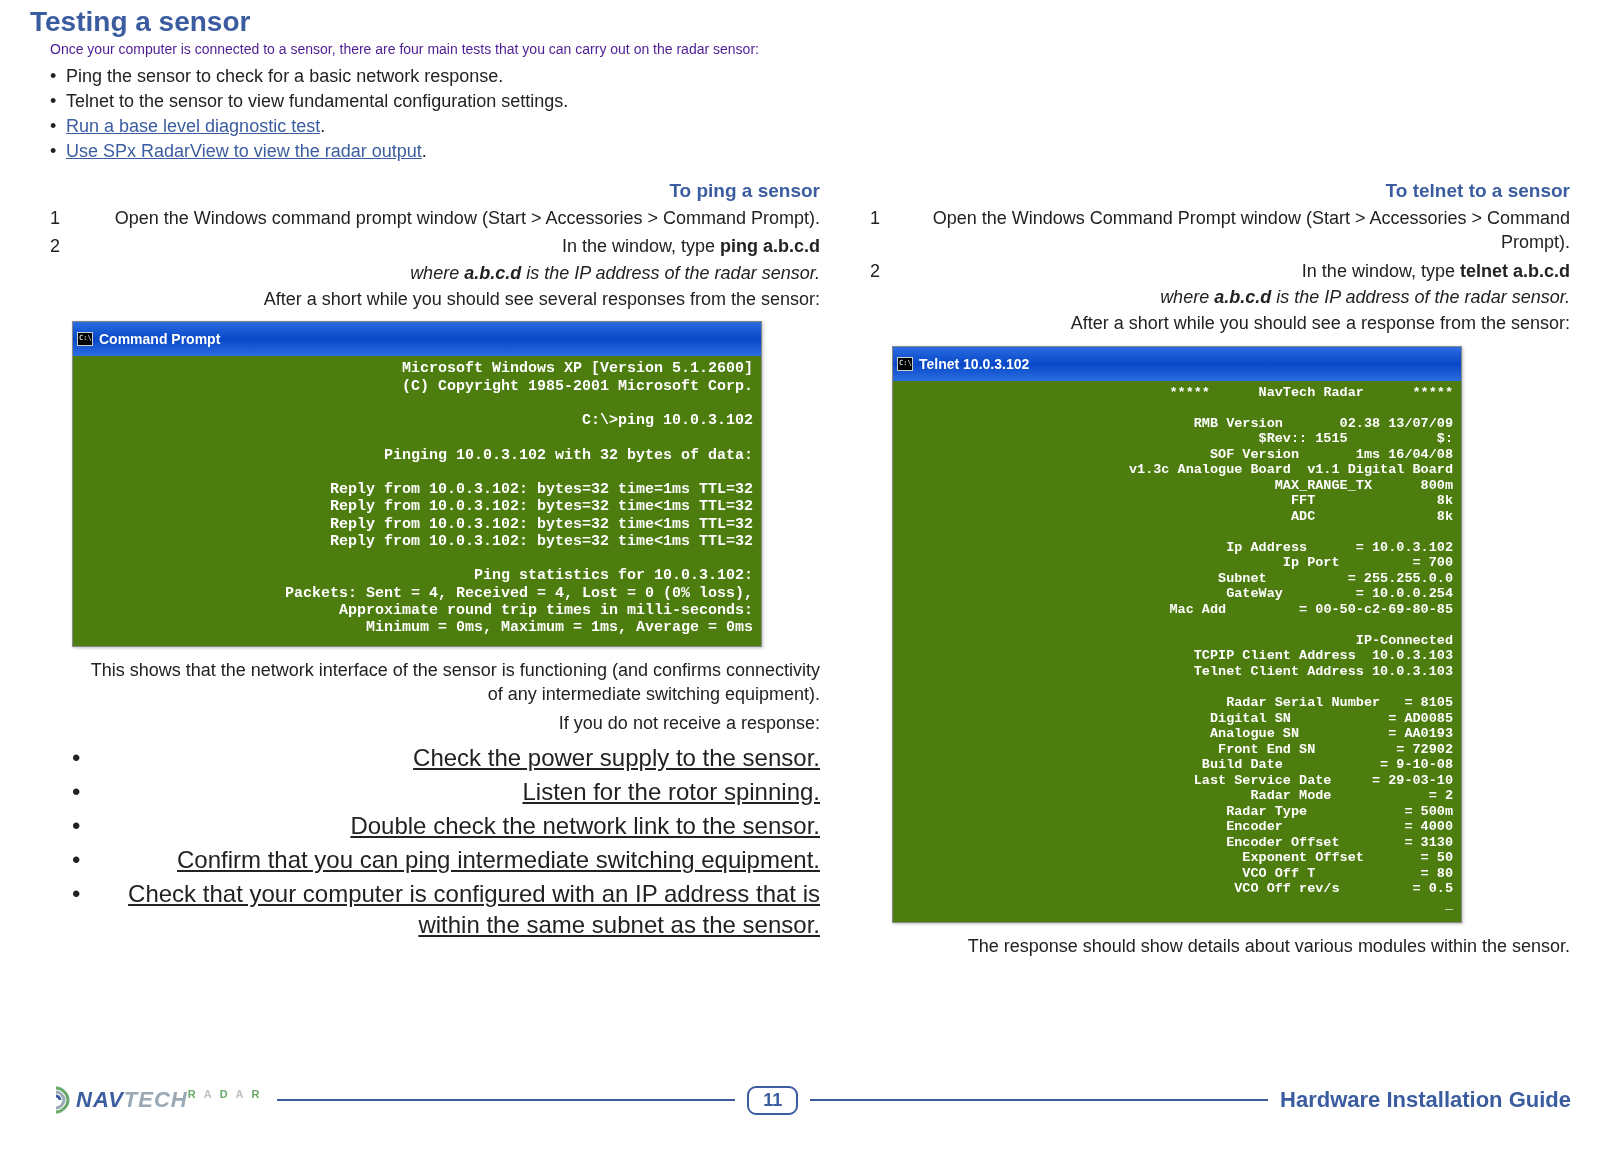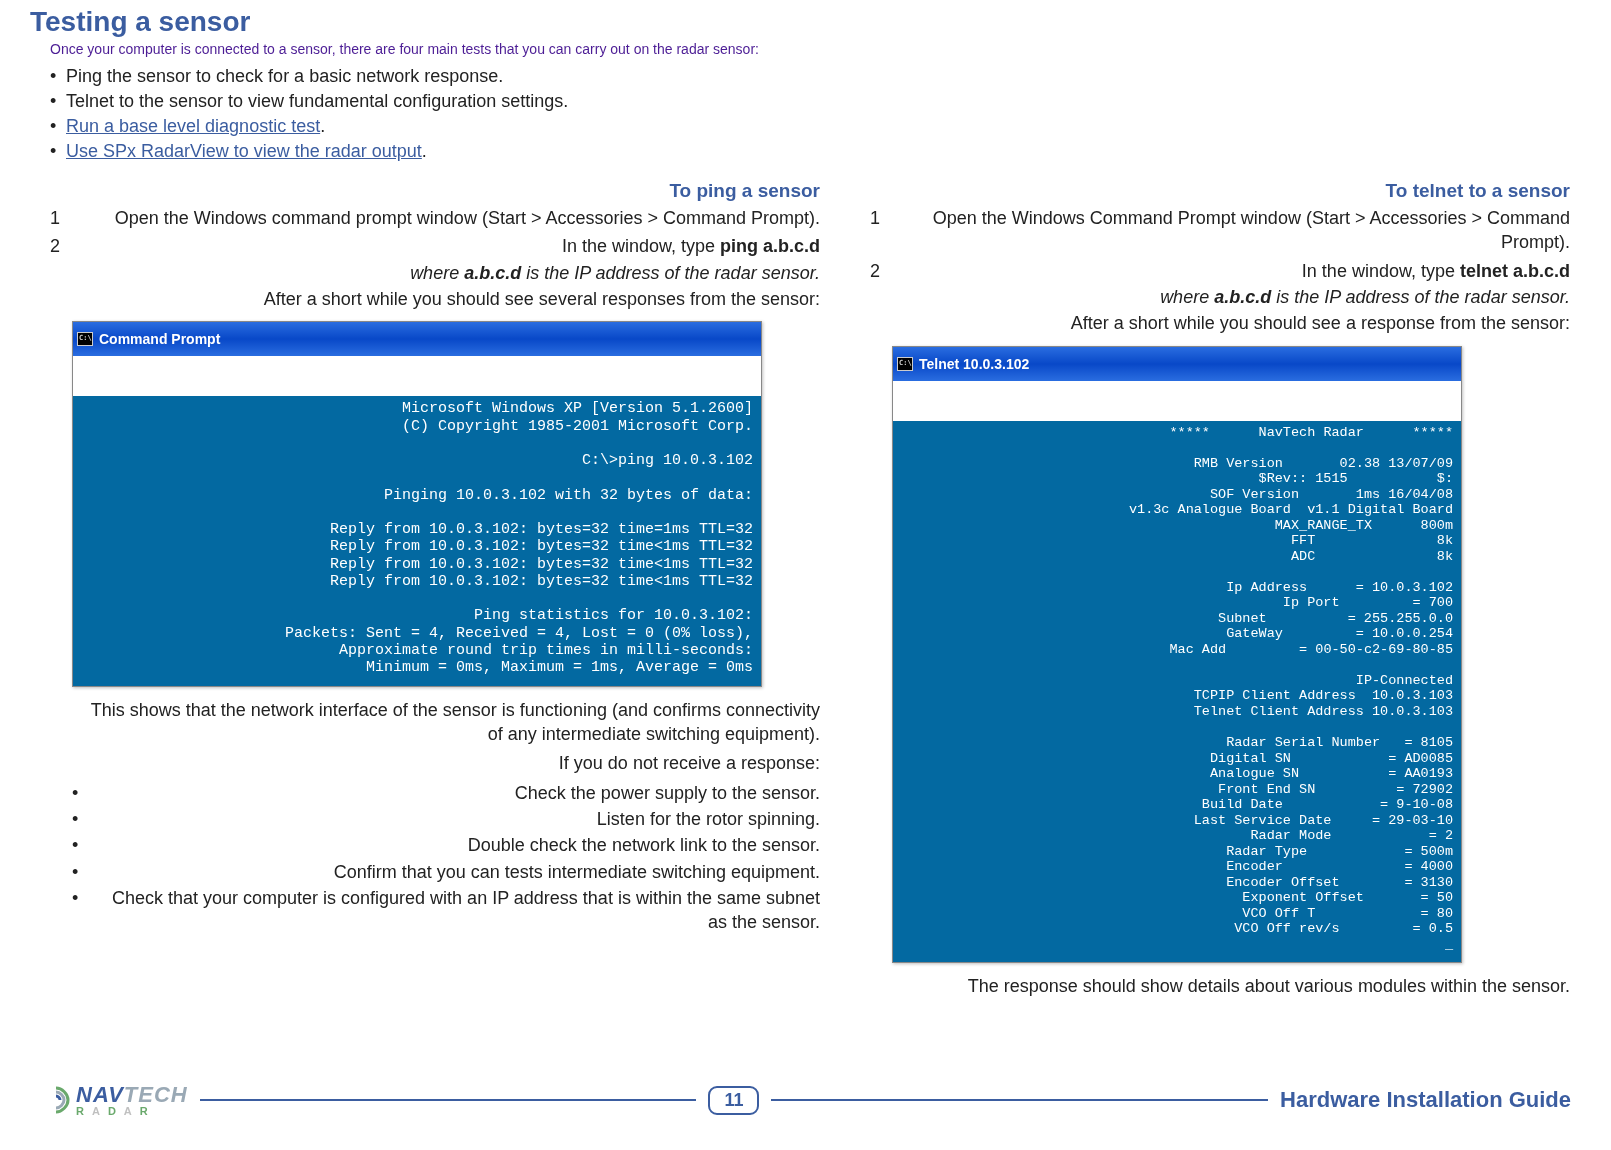--- a/index.html
+++ b/index.html
@@ -148,51 +148,51 @@
     .title-icon::after {
       content: "C:\\";
       color: #ccc;
       font-size: 7px;
       position: absolute;
       top: 1px;
       left: 1px;
       font-family: monospace;
     }
     .terminal-body {
-      background: #0369a1;
+      background: #4d7c0f;
       color: #ffffff;
       font-family: "Lucida Console", "Courier New", monospace;
       font-size: 15px;
       line-height: 1.15;
       padding: 4px 8px 10px 8px;
       white-space: pre;
-      font-weight: normal;
-      margin-top: 40px;
+      font-weight: bold;
     }
     .terminal-body-right {
       font-size: 13.5px;
     }
     .after-text {
       font-size: 18px;
       color: #222;
       padding-left: 22px;
       line-height: 1.3;
       margin-bottom: 6px;
     }
     .sub-bullets {
       padding-left: 22px;
     }
     .sub-bullets li {
       list-style: none;
       position: relative;
       padding-left: 16px;
-      font-size: 18px;
+      font-size: 24px;
       color: #222;
       margin-bottom: 3px;
       line-height: 1.3;
+      text-decoration: underline;
     }
     .sub-bullets li::before {
       content: "•";
       position: absolute;
       left: 0;
     }
     .footer {
       position: absolute;
       bottom: 20px;
       left: 0;
@@ -207,21 +207,21 @@
       align-items: center;
       height: 50px;
     }
     .logo-icon {
       width: 32px;
       height: 32px;
       margin-right: 4px;
     }
     .logo-text {
       display: flex;
-      flex-direction: column;
+      flex-direction: row;
       line-height: 1;
     }
     .logo-top {
       font-size: 22px;
       font-weight: bold;
       letter-spacing: 1px;
     }
     .logo-nav { color: #3b5da0; font-style: italic; }
     .logo-tech { color: #9aa9b5; font-style: italic; }
     .logo-bottom {
@@ -309,21 +309,21 @@
     Packets: Sent = 4, Received = 4, Lost = 0 (0% loss),
 Approximate round trip times in milli-seconds:
     Minimum = 0ms, Maximum = 1ms, Average = 0ms</div>
         </div>
         <p class="after-text">This shows that the network interface of the sensor is functioning (and confirms connectivity of any intermediate switching equipment).</p>
         <p class="after-text">If you do not receive a response:</p>
         <ul class="sub-bullets">
           <li>Check the power supply to the sensor.</li>
           <li>Listen for the rotor spinning.</li>
           <li>Double check the network link to the sensor.</li>
-          <li>Confirm that you can tests intermediate switching equipment.</li>
+          <li>Confirm that you can ping intermediate switching equipment.</li>
           <li>Check that your computer is configured with an IP address that is within the same subnet as the sensor.</li>
         </ul>
       </div>
 
       <div class="col col-right">
         <h2 class="sub-heading">To telnet to a sensor</h2>
         <ol class="steps">
           <li>
             <span class="step-num">1</span>
             <span class="step-text">Open the Windows Command Prompt window (Start &gt; Accessories &gt; Command Prompt).</span>

